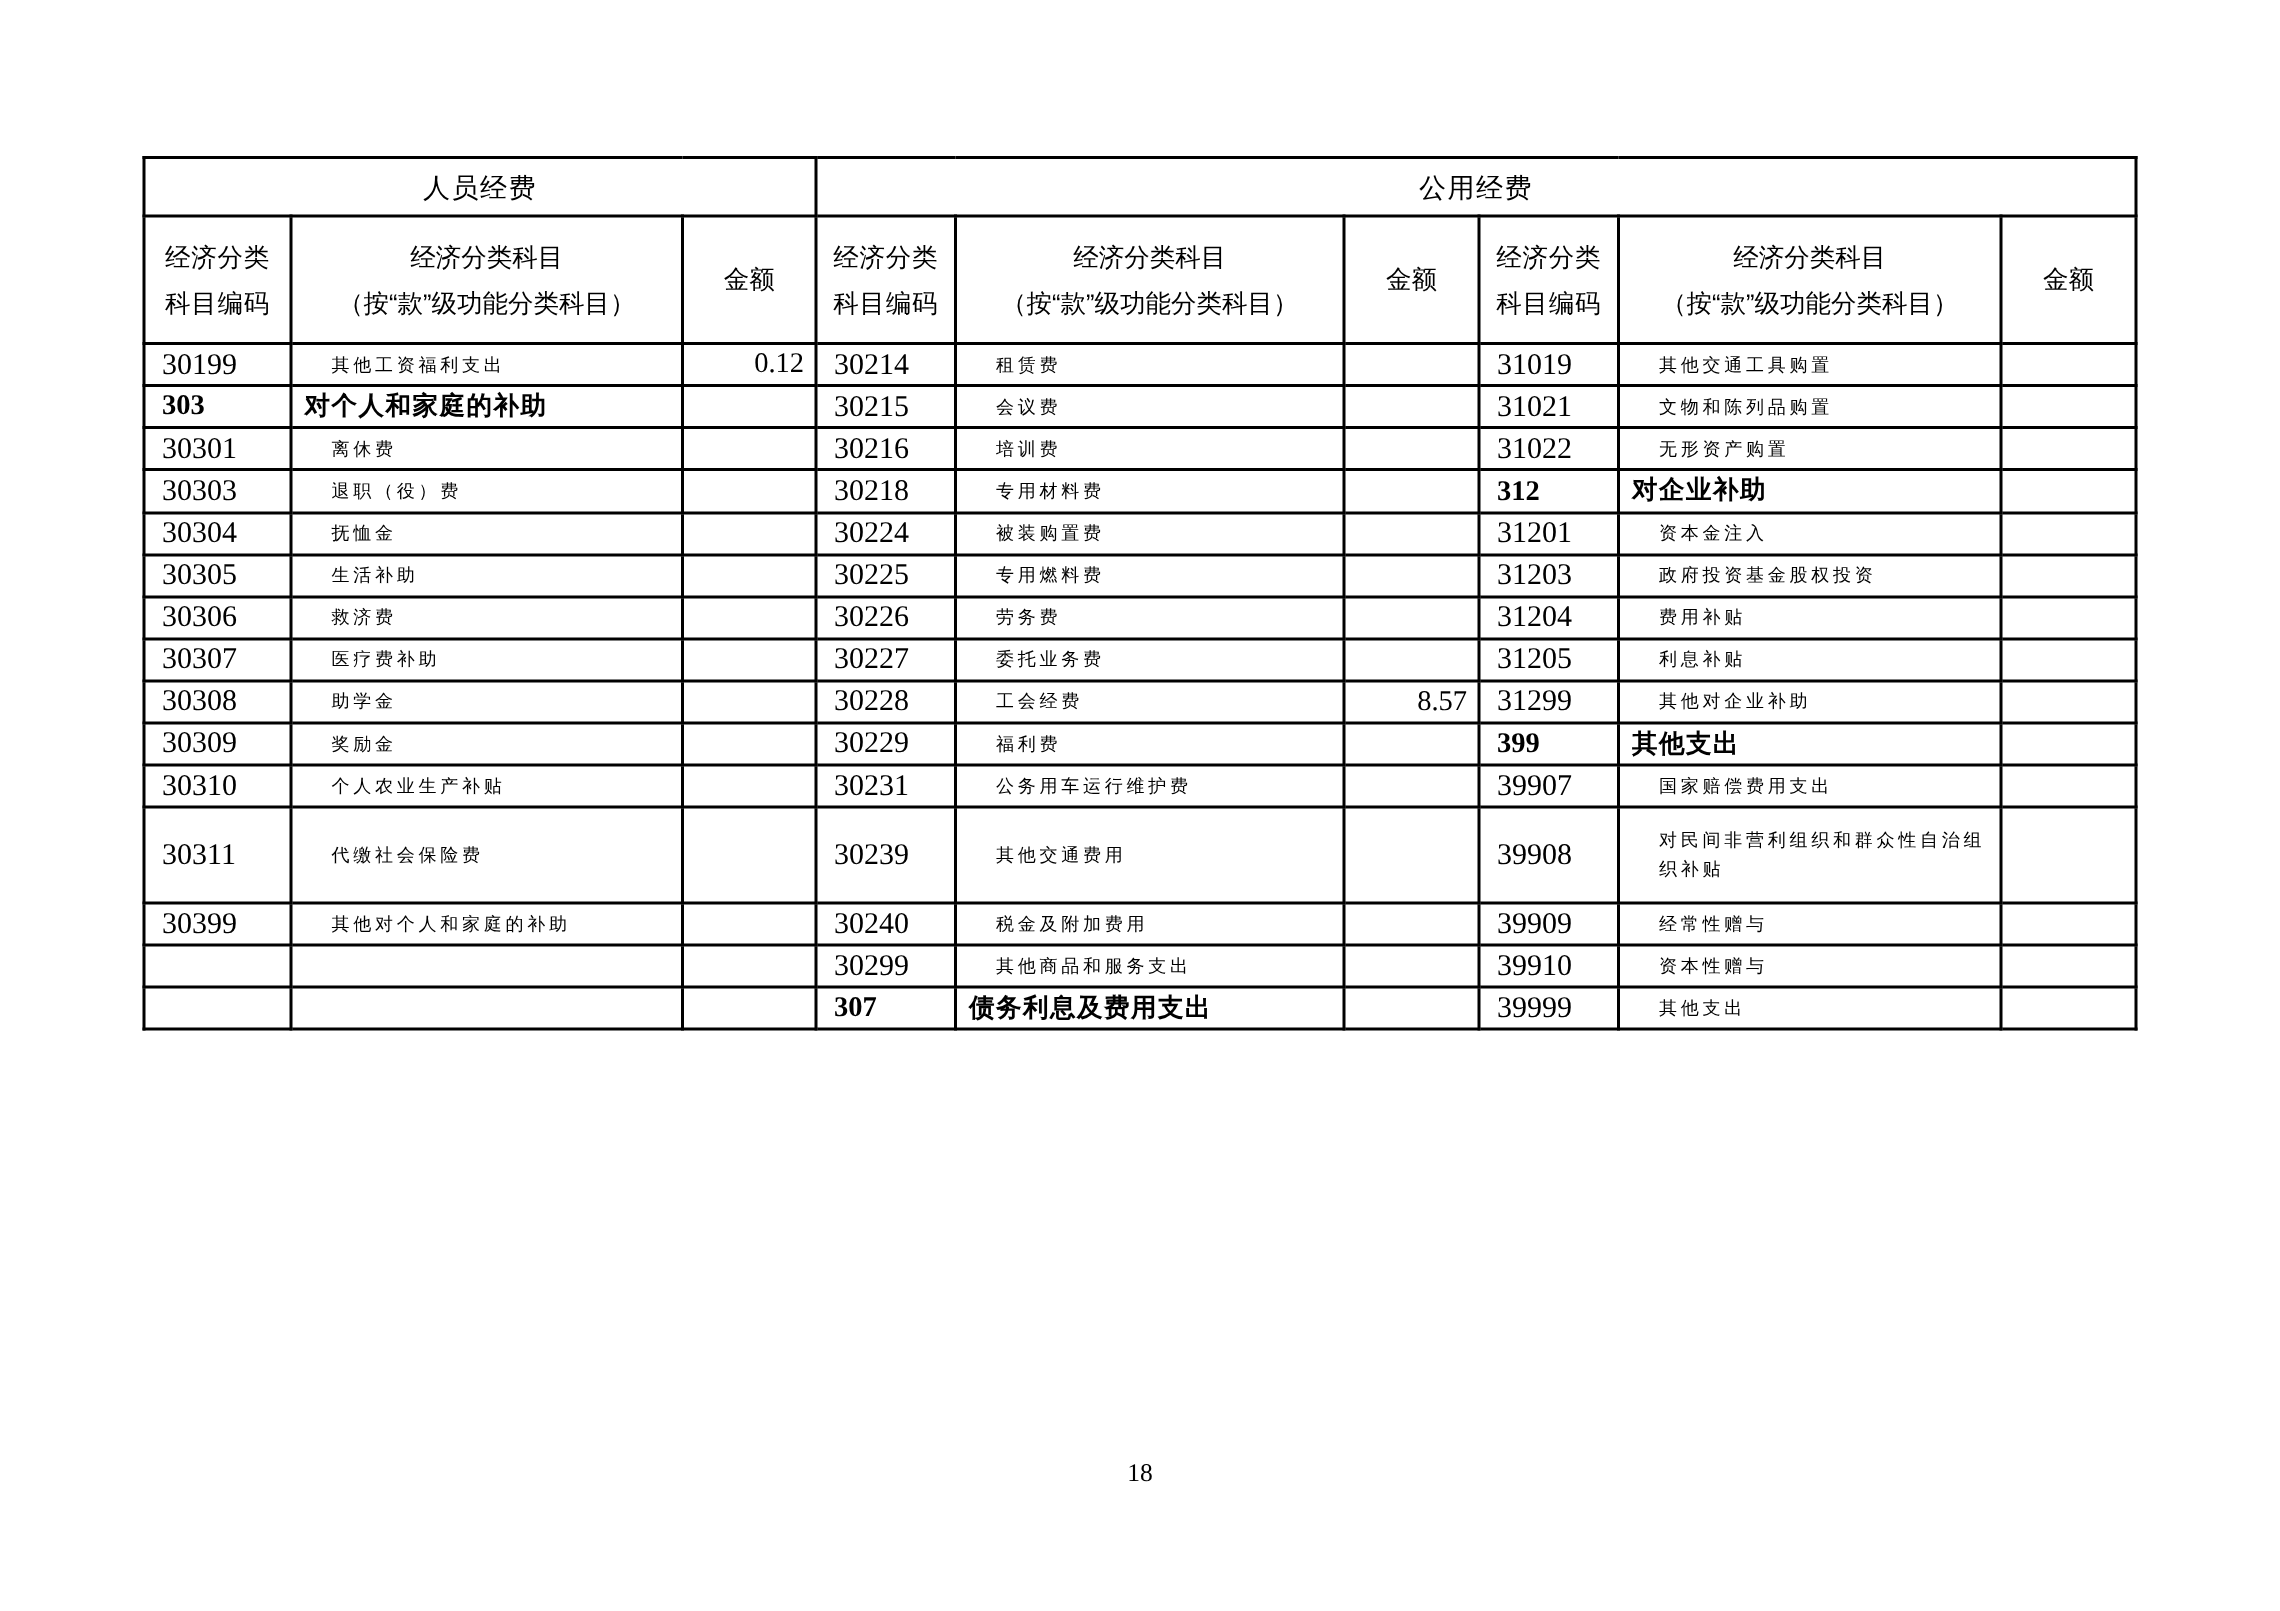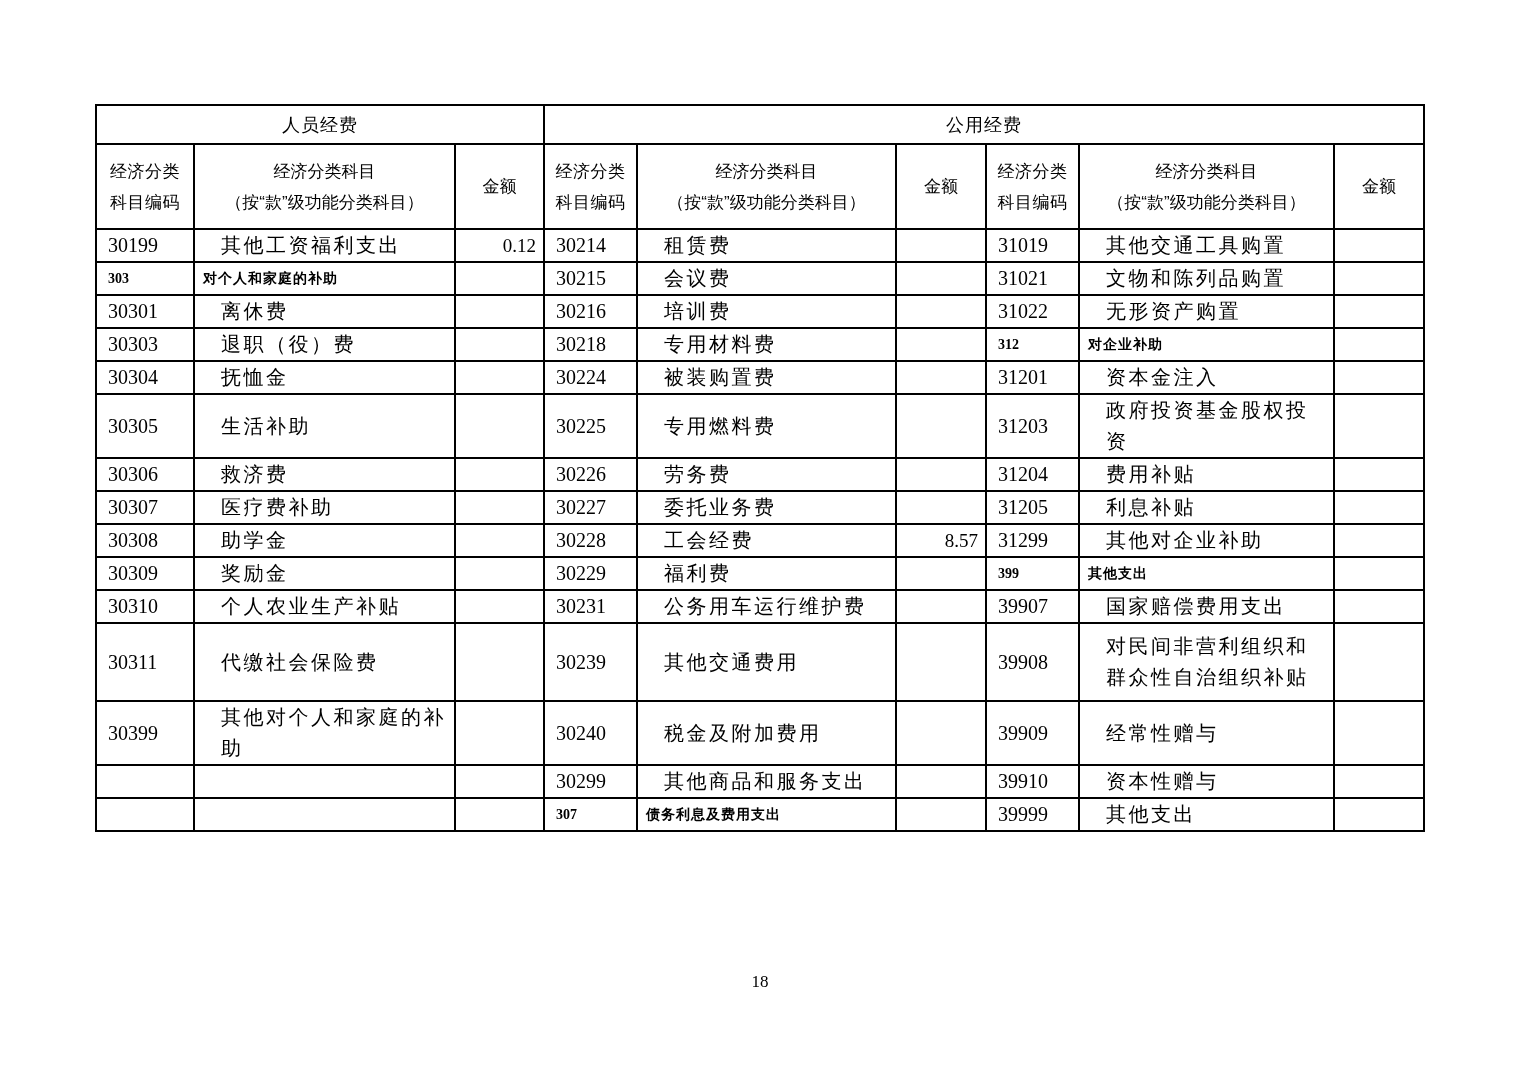--- a/index.html
+++ b/index.html
@@ -38,45 +38,45 @@
   tr.colhead-row th {
     height: 85px;
     font-family: "Liberation Sans", "DejaVu Sans", sans-serif;
     font-weight: normal;
     text-align: center;
     font-size: 17px;
   }
   tr.colhead-row th .hline { display: block; line-height: 31px; letter-spacing: 0.5px; }
   tr.colhead-row th.subject-h .hline { letter-spacing: 0; }
   tbody tr { height: 28px; }
-  tbody tr.tall { height: 78px; }
+  tbody tr.tall { height: 64px; }
   td.code {
     font-size: 20px;
     padding-left: 11px;
     text-align: left;
     white-space: nowrap;
   }
   td.name {
-    font-size: 20px;
+    font-size: 12px;
     letter-spacing: 2.5px;
     padding-left: 26px;
     padding-right: 4px;
     text-align: left;
     line-height: 1.55;
   }
   td.amount {
     font-size: 19px;
     text-align: right;
     padding-right: 7px;
     white-space: nowrap;
   }
-  td.code.bold { font-weight: bold; font-size: 14px; }
+  td.code.bold { font-weight: bold; font-size: 19px; }
   td.name.bold {
     font-weight: bold;
-    font-size: 14px;
+    font-size: 17px;
     padding-left: 8px;
     letter-spacing: 1px;
   }
   .page-number {
     position: absolute;
     top: 972px;
     left: 0;
     width: 100%;
     text-align: center;
     font-size: 17px;

